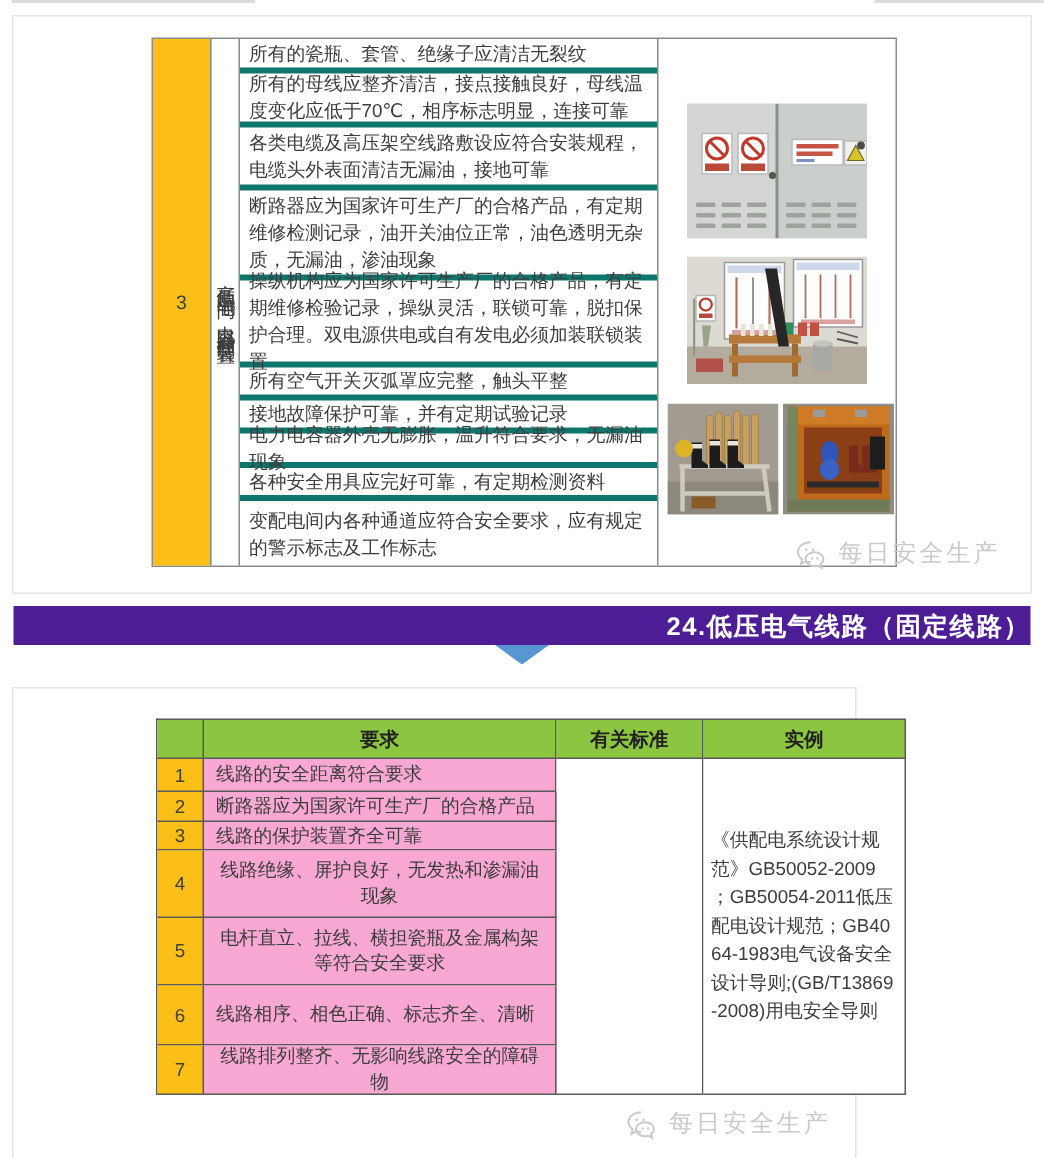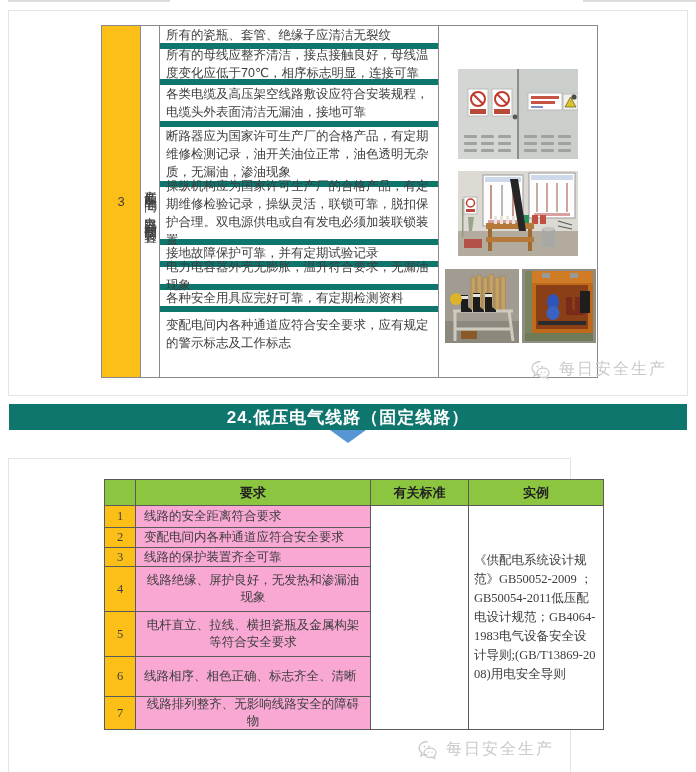--- a/index.html
+++ b/index.html
@@ -8,43 +8,43 @@
     width:696px; height:772px; position:relative; overflow:hidden;
     font-family:"Liberation Sans","DejaVu Sans",sans-serif;
     color:#3d3d3d;
   }
   .frag { position:absolute; height:2px; background:#dcdcdc; top:0; }
   .frag-left { left:8px; width:162px; }
   .frag-right { left:583px; width:113px; }
 
   .panel { position:absolute; background:#fff; border:1px solid #e4e4e4; }
   .panel1 { left:8px; top:10px; width:680px; height:386px; }
-  .panel2 { left:8px; top:458px; width:563px; height:314px; border-bottom:none;font-family:Liberation Serif, serif; }
+  .panel2 { left:8px; top:458px; width:563px; height:314px; border-bottom:none; }
 
   
   .t1 { position:absolute; left:92px; top:14px; width:497px; height:353px;
         border:1px solid #8a8a8a; display:flex; }
   .t1-num { width:39px; background:#FCBF17; border-right:1px solid #8a8a8a;
             display:flex; align-items:center; justify-content:center;
             font-size:13px; color:#3f3f3f; }
   .t1-cat { width:19px; border-right:1px solid #8a8a8a;
             display:flex; align-items:center; justify-content:center; }
   .t1-cat span { writing-mode:vertical-rl; text-orientation:upright;
             font-size:12.5px; letter-spacing:2px; color:#3d3d3d; }
   .t1-req { width:279px; border-right:1px solid #8a8a8a; display:flex; flex-direction:column; }
-  .t1row { border-bottom:6px solid #0f766e; display:flex; align-items:center;
+  .t1row { border-bottom:4px solid #0f766e; display:flex; align-items:center;
            padding:1px 6px; font-size:12.5px; line-height:18px; }
   .t1row:last-child { border-bottom:none; }
   .t1-img { flex:1; position:relative; }
   .photo { position:absolute; }
 
   
   .secbar { position:absolute; left:9px; top:404px; width:678px; height:26px;
-            background:#0f766e; color:#fff; display:flex; align-items:center;
-            justify-content:center; font-size:17px; font-weight:bold; letter-spacing:1px; }
+            background:#4c1d95; color:#fff; display:flex; align-items:center;
+            justify-content:flex-end; font-size:17px; font-weight:bold; letter-spacing:1px; }
   .sectri { position:absolute; left:330px; top:430px; width:0; height:0;
             border-left:18px solid transparent; border-right:18px solid transparent;
             border-top:13px solid #5796D3; }
 
   
   .t2 { position:absolute; left:95px; top:20px; width:500px;
         display:grid; border-top:1px solid #5a5a5a; border-left:1px solid #5a5a5a;
         grid-template-columns:31px 235px 98px 135px;
         grid-template-rows:26px 22px 20px 19px 45px 45px 40px 33px; }
   .t2 > div { border-right:1px solid #5a5a5a; border-bottom:1px solid #5a5a5a; }
@@ -75,20 +75,21 @@
     <div class="t1-num">3</div>
     <div class="t1-cat">
       <span>高低压配电间、电容器间控制装置</span>
     </div>
     <div class="t1-req">
       <div class="t1row" style="height:23px">所有的瓷瓶、套管、绝缘子应清洁无裂纹</div>
       <div class="t1row" style="height:36px">所有的母线应整齐清洁，接点接触良好，母线温度变化应低于70℃，相序标志明显，连接可靠</div>
       <div class="t1row" style="height:42px">各类电缆及高压架空线路敷设应符合安装规程，电缆头外表面清洁无漏油，接地可靠</div>
       <div class="t1row" style="height:60px">断路器应为国家许可生产厂的合格产品，有定期维修检测记录，油开关油位正常，油色透明无杂质，无漏油，渗油现象</div>
       <div class="t1row" style="height:58px">操纵机构应为国家许可生产厂的合格产品，有定期维修检验记录，操纵灵活，联锁可靠，脱扣保护合理。双电源供电或自有发电必须加装联锁装置</div>
+      <div class="t1row" style="height:22px">所有空气开关灭弧罩应完整，触头平整</div>
       <div class="t1row" style="height:22px">接地故障保护可靠，并有定期试验记录</div>
       <div class="t1row" style="height:23px">电力电容器外壳无膨胀，温升符合要求，无漏油现象</div>
       <div class="t1row" style="height:22px">各种安全用具应完好可靠，有定期检测资料</div>
       <div class="t1row" style="height:44px">变配电间内各种通道应符合安全要求，应有规定的警示标志及工作标志</div>
     </div>
     <div class="t1-img">
 
       <svg class="photo" style="left:19px;top:43px" width="120" height="90">
         <rect width="120" height="90" fill="#cfd2ce"></rect>
         <rect x="0" y="0" width="59" height="90" fill="#d3d6d2"></rect>
@@ -268,21 +269,21 @@
     <div class="t2-h">要求</div>
     <div class="t2-h">有关标准</div>
     <div class="t2-h">实例</div>
 
     <div class="t2-n">1</div>
     <div class="t2-r">线路的安全距离符合要求</div>
     <div class="t2-ex"></div>
     <div class="t2-st">《供配电系统设计规范》GB50052-2009 ；GB50054-2011低压配电设计规范；GB4064-1983电气设备安全设计导则;(GB/T13869-2008)用电安全导则</div>
 
     <div class="t2-n">2</div>
-    <div class="t2-r">变配电间内各种通道应符合安全要求</div>
+    <div class="t2-r">断路器应为国家许可生产厂的合格产品</div>
 
     <div class="t2-n">3</div>
     <div class="t2-r">线路的保护装置齐全可靠</div>
 
     <div class="t2-n">4</div>
     <div class="t2-r">线路绝缘、屏护良好，无发热和渗漏油现象</div>
 
     <div class="t2-n">5</div>
     <div class="t2-r">电杆直立、拉线、横担瓷瓶及金属构架等符合安全要求</div>
 

